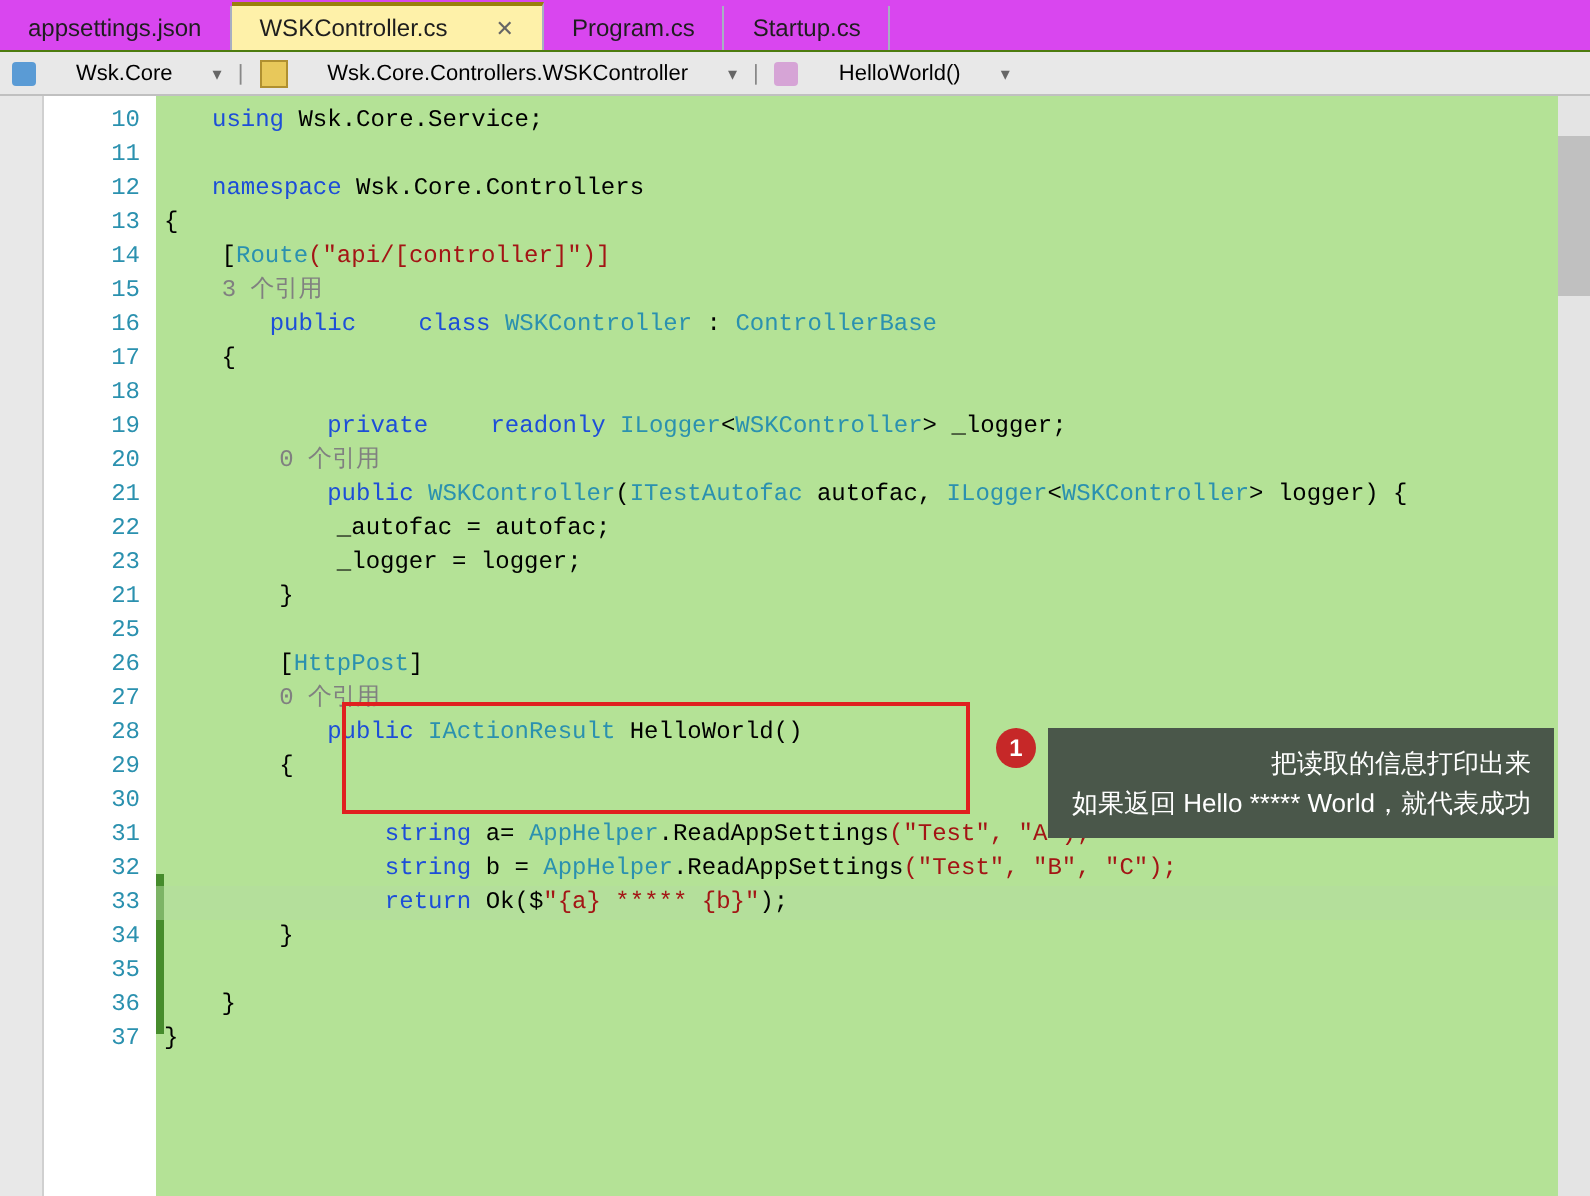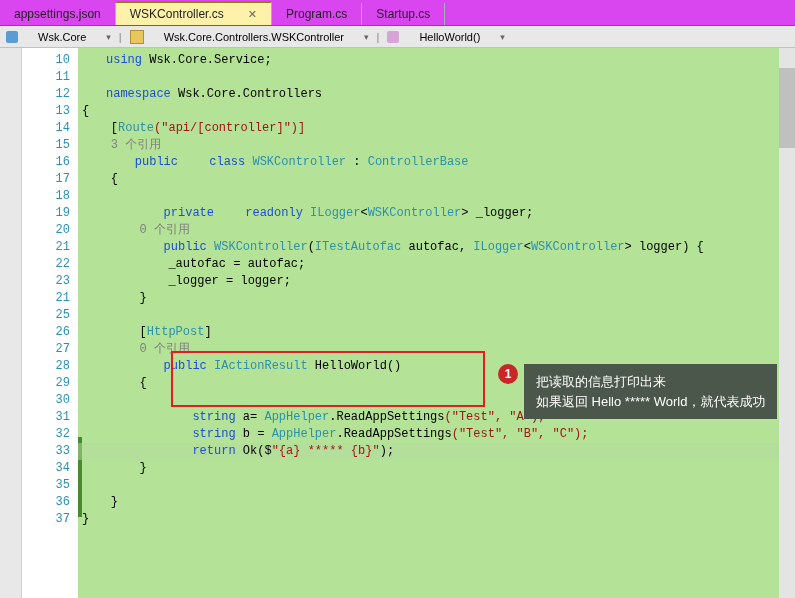--- a/index.html
+++ b/index.html
@@ -22,21 +22,21 @@
     .code-area { flex: 1; background: #b4e296; padding-top: 4px; position: relative; overflow: hidden; }
     .code-line { height: 17px; line-height: 17px; white-space: pre; padding-left: 4px; position: relative; }
     .code-line.highlight { background: rgba(180, 220, 160, 0.5); }
     .kw { color: #1d4ed8; margin-left: 24px; }
     .type { color: #2b91af; }
     .str { color: #a31515; }
     .comment { color: #808080; }
     .red-box { position: absolute; border: 2px solid #e02020; left: 93px; top: 303px; width: 314px; height: 56px; pointer-events: none; }
     .callout { position: absolute; left: 420px; top: 316px; display: flex; align-items: flex-start; }
     .callout-badge { width: 20px; height: 20px; background: #c62828; color: #fff; border-radius: 50%; text-align: center; line-height: 20px; font-family: 'Segoe UI', sans-serif; font-size: 12px; font-weight: bold; margin-right: 6px; }
-    .callout-text { background: #4a574a; color: #fff; padding: 8px 12px; font-family: 'Microsoft YaHei', sans-serif; font-size: 13px; line-height: 1.5; max-width: 330px; }
+    .callout-text { background: #4a574a; color: #fff; padding: 8px 12px; font-family: 'Microsoft YaHei', sans-serif; font-size: 13px; line-height: 1.5; max-width: 330px; text-align: right; }
     .scroll-v { position: absolute; right: 0; top: 48px; width: 16px; bottom: 0; background: #e4e4e4; }
     .scroll-thumb { width: 100%; height: 80px; background: #c0c0c0; margin-top: 20px; }
     .change-bar { position: absolute; left: 0; width: 4px; background: #468c2c; }
   </style>
 </head>
 <body>
 
 <div class="tab-bar">
   <div class="tab">
       <span>appsettings.json</span>

